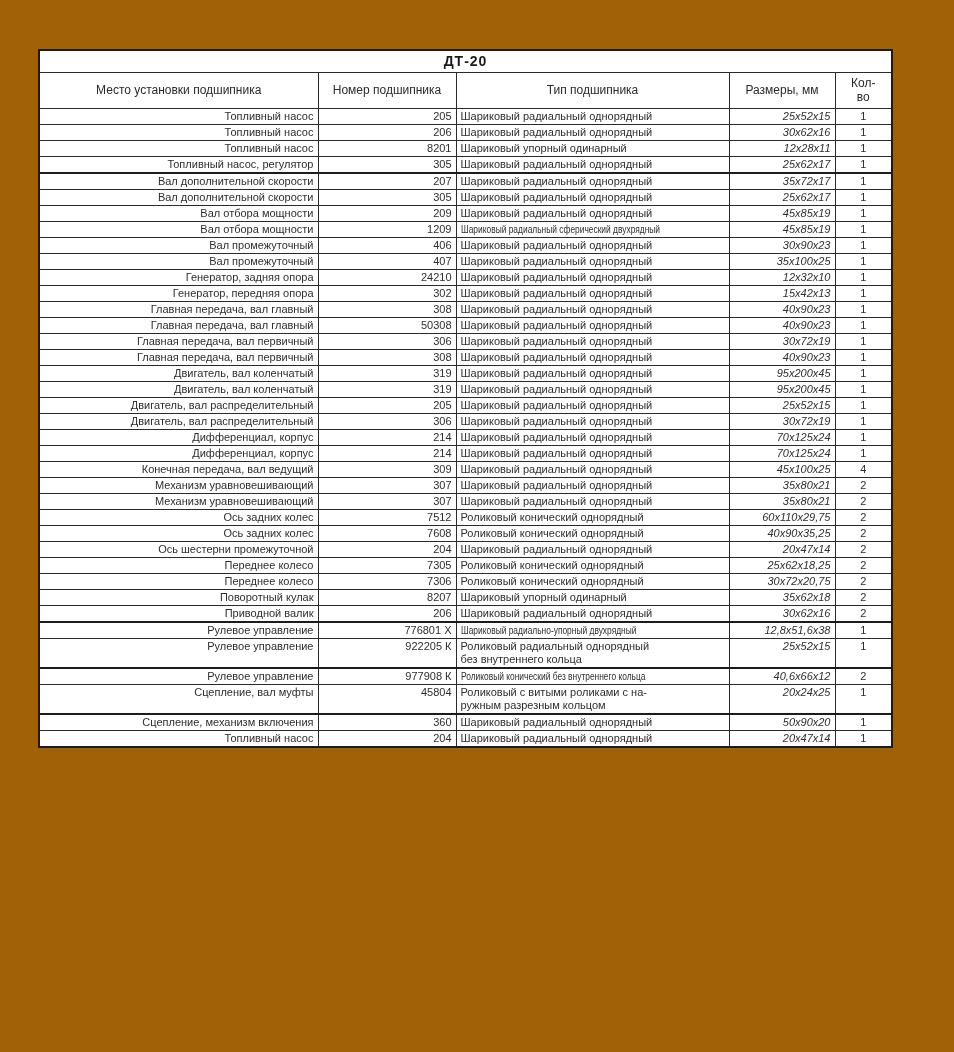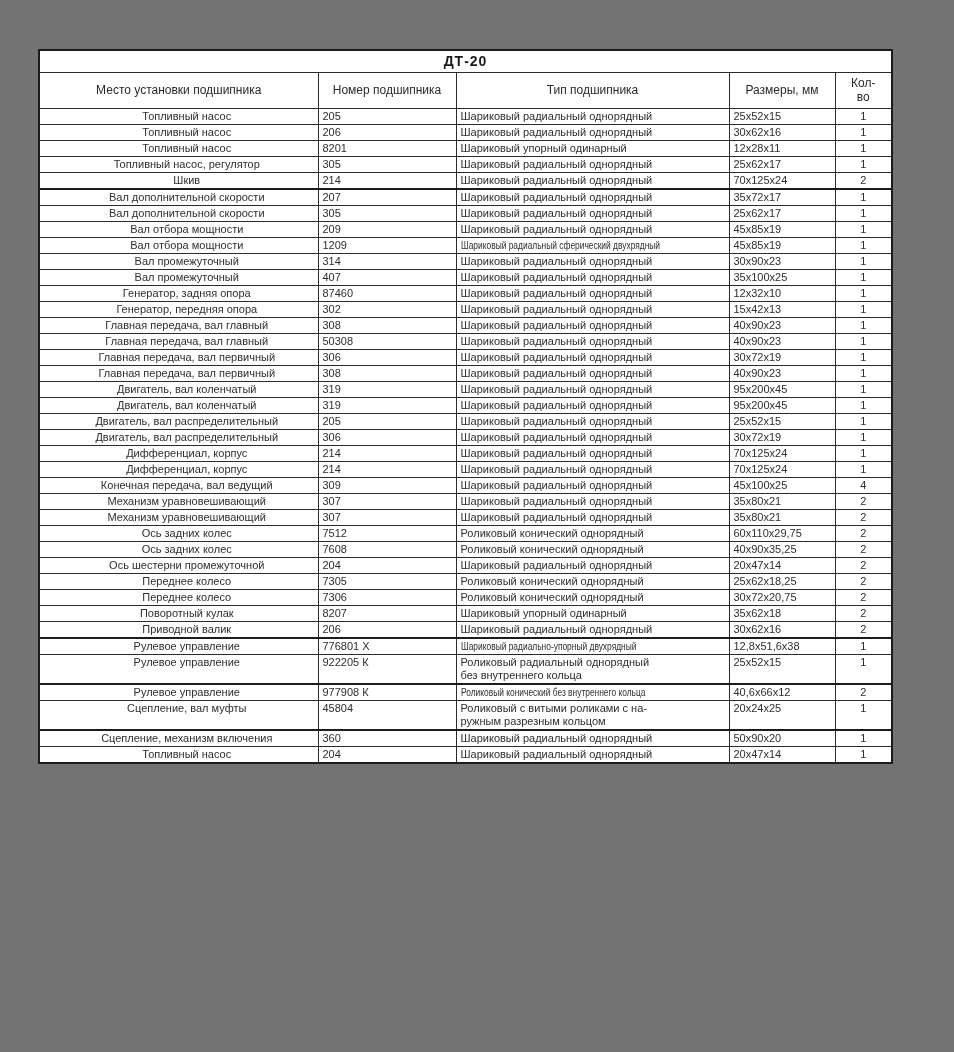--- a/index.html
+++ b/index.html
@@ -5,21 +5,21 @@
   html, body {
     margin: 0;
     padding: 0;
     background: #ffffff;
     font-family: "Liberation Sans", sans-serif;
   }
   .page {
     position: relative;
     width: 954px;
     height: 1052px;
-    background: #737373;
+    background: #a16207;
     overflow: hidden;
   }
   .table-wrap {
     position: absolute;
     left: 38px;
     top: 49px;
     width: 853px;
   }
   table.bearings {
     border-collapse: collapse;
@@ -57,24 +57,24 @@
     line-height: 14px;
   }
   td {
     font-size: 11px;
     color: #2e2e2e;
     line-height: 13px;
     padding: 1px 4px;
     vertical-align: top;
     overflow: hidden;
   }
-  td.td-place { text-align: center; padding-left: 20px; }
-  td.td-num   { text-align: left; }
+  td.td-place { text-align: right; padding-left: 20px; }
+  td.td-num   { text-align: right; }
   td.td-type  { text-align: left; white-space: pre-line; }
-  td.td-size  { text-align: left; }
+  td.td-size  { text-align: right; font-style: italic; }
   td.td-qty   { text-align: center; }
 
   tr.thick-top td { border-top: 2px solid #1c1c1c; }
 
   .condensed {
     display: inline-block;
     font-size: 10.5px;
     transform: scaleX(0.8);
     transform-origin: 0 50%;
     white-space: nowrap;
@@ -127,27 +127,20 @@
             <td class="td-size"><span>12х28х11</span></td>
             <td class="td-qty"><span>1</span></td>
           </tr>
           <tr>
             <td class="td-place"><span>Топливный насос, регулятор</span></td>
             <td class="td-num"><span>305</span></td>
             <td class="td-type"><span>Шариковый радиальный однорядный</span></td>
             <td class="td-size"><span>25х62х17</span></td>
             <td class="td-qty"><span>1</span></td>
           </tr>
-          <tr>
-            <td class="td-place"><span>Шкив</span></td>
-            <td class="td-num"><span>214</span></td>
-            <td class="td-type"><span>Шариковый радиальный однорядный</span></td>
-            <td class="td-size"><span>70х125х24</span></td>
-            <td class="td-qty"><span>2</span></td>
-          </tr>
           <tr class="thick-top">
             <td class="td-place"><span>Вал дополнительной скорости</span></td>
             <td class="td-num"><span>207</span></td>
             <td class="td-type"><span>Шариковый радиальный однорядный</span></td>
             <td class="td-size"><span>35х72х17</span></td>
             <td class="td-qty"><span>1</span></td>
           </tr>
           <tr>
             <td class="td-place"><span>Вал дополнительной скорости</span></td>
             <td class="td-num"><span>305</span></td>
@@ -164,35 +157,35 @@
           </tr>
           <tr>
             <td class="td-place"><span>Вал отбора мощности</span></td>
             <td class="td-num"><span>1209</span></td>
             <td class="td-type"><span class="condensed">Шариковый радиальный сферический двухрядный</span></td>
             <td class="td-size"><span>45х85х19</span></td>
             <td class="td-qty"><span>1</span></td>
           </tr>
           <tr>
             <td class="td-place"><span>Вал промежуточный</span></td>
-            <td class="td-num"><span>314</span></td>
+            <td class="td-num"><span>406</span></td>
             <td class="td-type"><span>Шариковый радиальный однорядный</span></td>
             <td class="td-size"><span>30х90х23</span></td>
             <td class="td-qty"><span>1</span></td>
           </tr>
           <tr>
             <td class="td-place"><span>Вал промежуточный</span></td>
             <td class="td-num"><span>407</span></td>
             <td class="td-type"><span>Шариковый радиальный однорядный</span></td>
             <td class="td-size"><span>35х100х25</span></td>
             <td class="td-qty"><span>1</span></td>
           </tr>
           <tr>
             <td class="td-place"><span>Генератор, задняя опора</span></td>
-            <td class="td-num"><span>87460</span></td>
+            <td class="td-num"><span>24210</span></td>
             <td class="td-type"><span>Шариковый радиальный однорядный</span></td>
             <td class="td-size"><span>12х32х10</span></td>
             <td class="td-qty"><span>1</span></td>
           </tr>
           <tr>
             <td class="td-place"><span>Генератор, передняя опора</span></td>
             <td class="td-num"><span>302</span></td>
             <td class="td-type"><span>Шариковый радиальный однорядный</span></td>
             <td class="td-size"><span>15х42х13</span></td>
             <td class="td-qty"><span>1</span></td>

